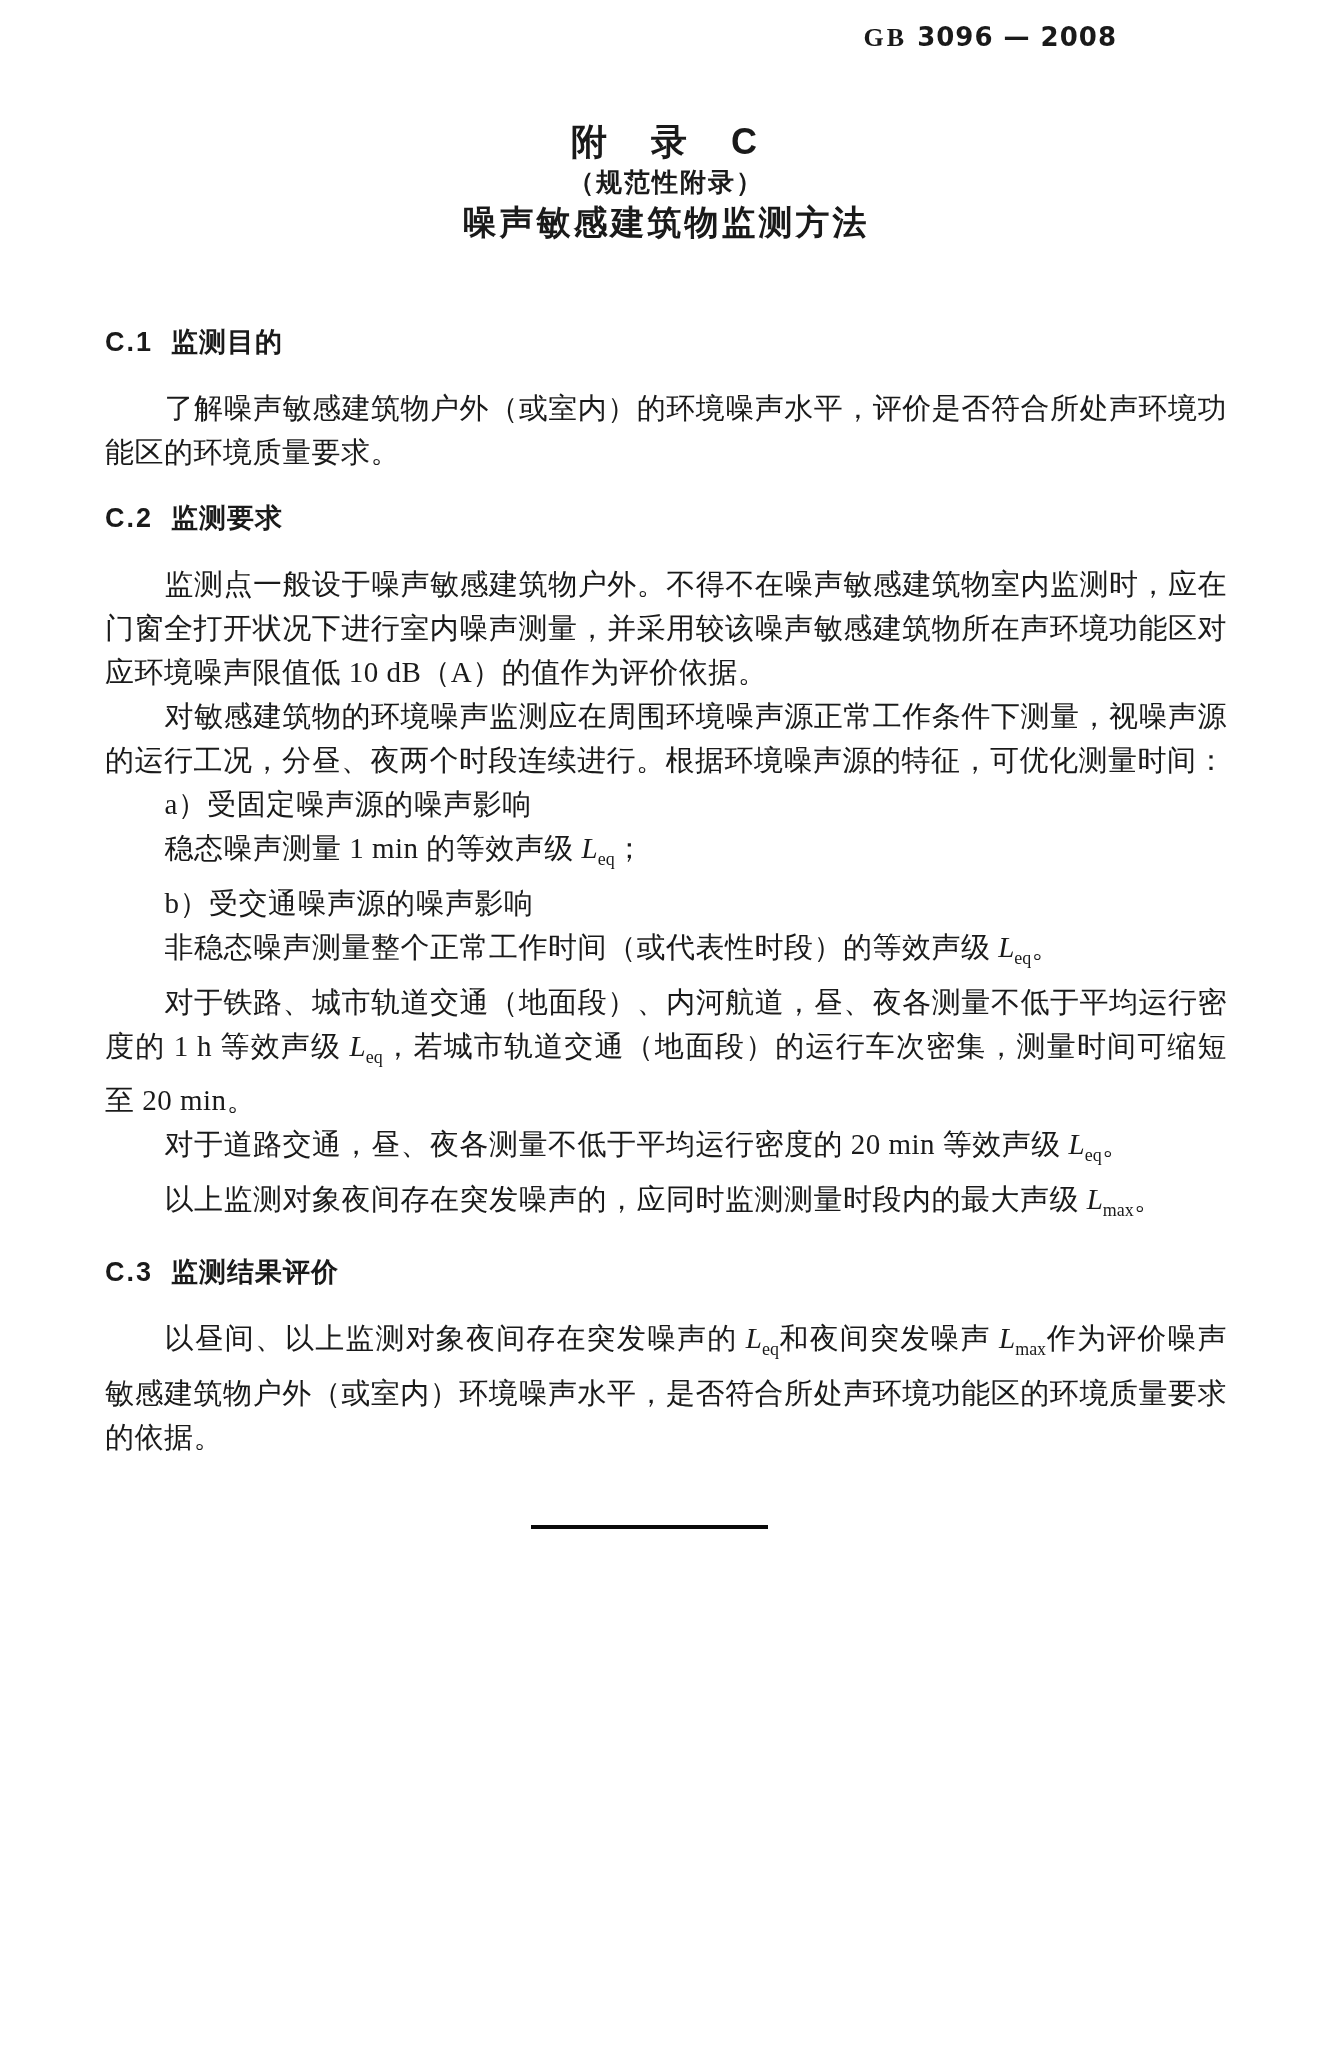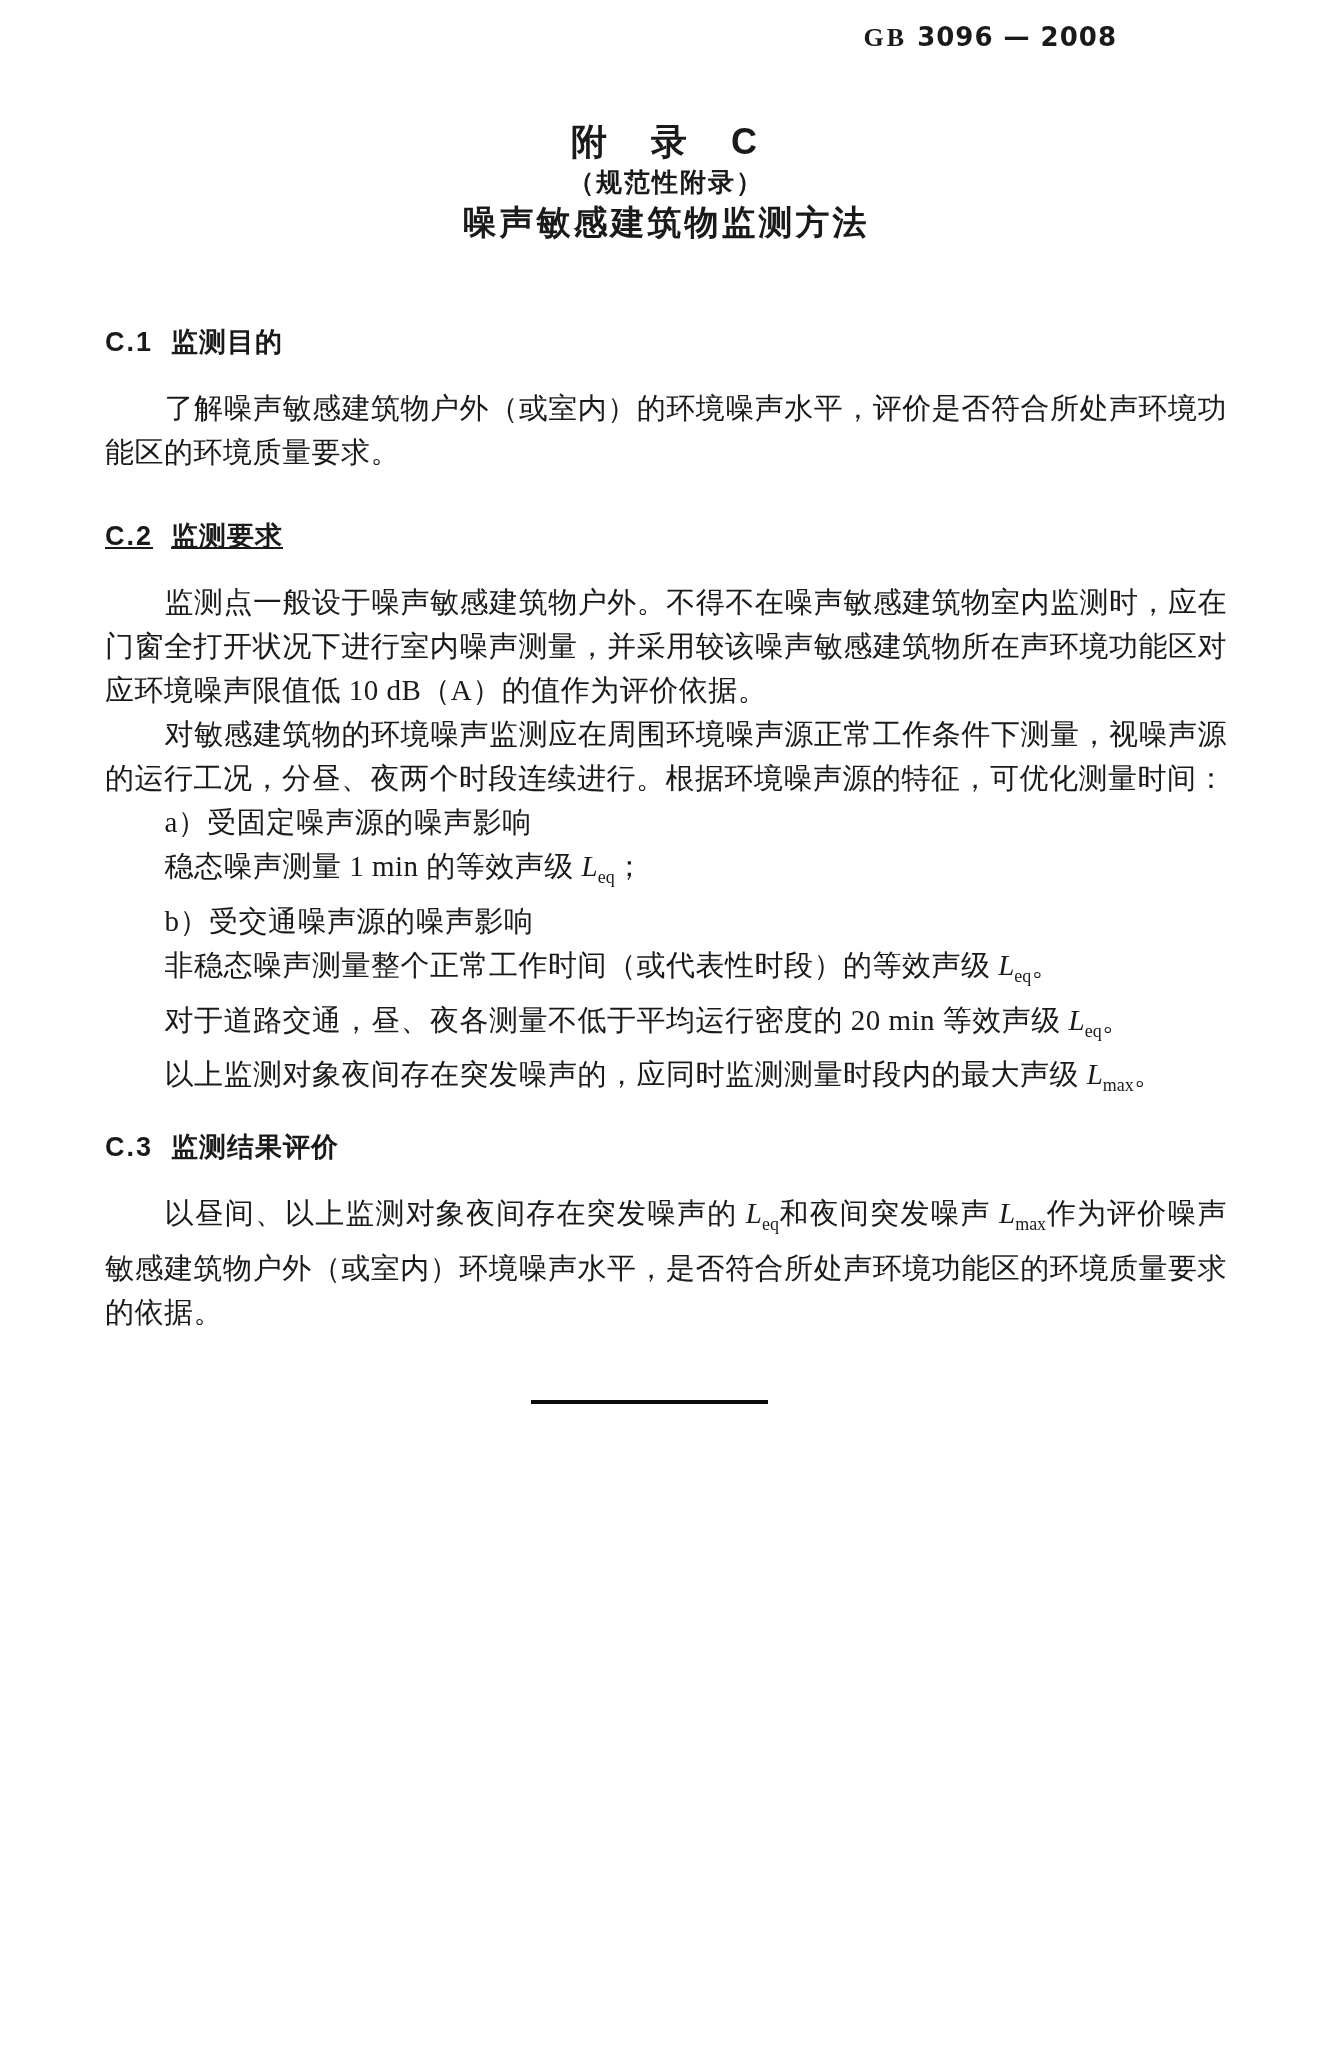--- a/index.html
+++ b/index.html
@@ -44,21 +44,21 @@
   .appendix-name    { font-size: 34px; line-height: 40px; letter-spacing: 3px; }
   h2.sec {
     font-family: "Liberation Sans", "DejaVu Sans", sans-serif;
     font-weight: bold;
     font-size: 27px;
     line-height: 36px;
     letter-spacing: 1px;
   }
   h2.sec .sec-num { margin-right: 18px; letter-spacing: 2px; }
   .m-c1      { margin-top: 82px; }
-  .m-c2      { margin-top: 44px; text-decoration: underline; }
+  .m-c2      { margin-top: 26px; }
   .m-c3      { margin-top: 22px; }
   p.body {
     font-size: 29px;
     line-height: 44px;
     letter-spacing: 0.5px;
     text-align: justify;
   }
   p.indent { text-indent: 2.05em; }
   .m-after-sec { margin-top: 26px; }
   .var {
@@ -114,20 +114,21 @@
     <p class="body indent">对敏感建筑物的环境噪声监测应在周围环境噪声源正常工作条件下测量，视噪声源的运行工况，分昼、夜两个时段连续进行。根据环境噪声源的特征，可优化测量时间：</p>
 
     <p class="body indent">a）受固定噪声源的噪声影响</p>
 
     <p class="body indent"><span>稳态噪声测量 1 min 的等效声级 </span><span class="var"><span>L</span><sub>eq</sub></span><span>；</span></p>
 
     <p class="body indent">b）受交通噪声源的噪声影响</p>
 
     <p class="body indent"><span>非稳态噪声测量整个正常工作时间（或代表性时段）的等效声级 </span><span class="var"><span>L</span><sub>eq</sub></span><span>。</span></p>
 
+    <p class="body indent"><span>对于铁路、城市轨道交通（地面段）、内河航道，昼、夜各测量不低于平均运行密度的 1 h 等效声级 </span><span class="var"><span>L</span><sub>eq</sub></span><span>，若城市轨道交通（地面段）的运行车次密集，测量时间可缩短至 20 min。</span></p>
 
     <p class="body indent"><span>对于道路交通，昼、夜各测量不低于平均运行密度的 20 min 等效声级 </span><span class="var"><span>L</span><sub>eq</sub></span><span>。</span></p>
 
 
     <p class="body indent"><span>以上监测对象夜间存在突发噪声的，应同时监测测量时段内的最大声级 </span><span class="var"><span>L</span><sub>max</sub></span><span>。</span></p>
 
     <h2 class="sec m-c3"><span class="sec-num">C.3</span><span class="sec-title">监测结果评价</span></h2>
 
     <p class="body indent m-after-sec"><span>以昼间、以上监测对象夜间存在突发噪声的 </span><span class="var"><span>L</span><sub>eq</sub></span><span>和夜间突发噪声 </span><span class="var"><span>L</span><sub>max</sub></span><span>作为评价噪声敏感建筑物户外（或室内）环境噪声水平，是否符合所处声环境功能区的环境质量要求的依据。</span></p>
 

